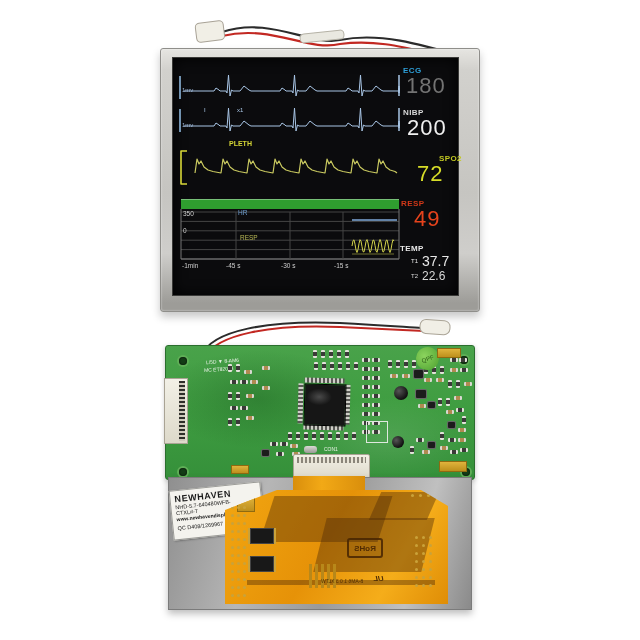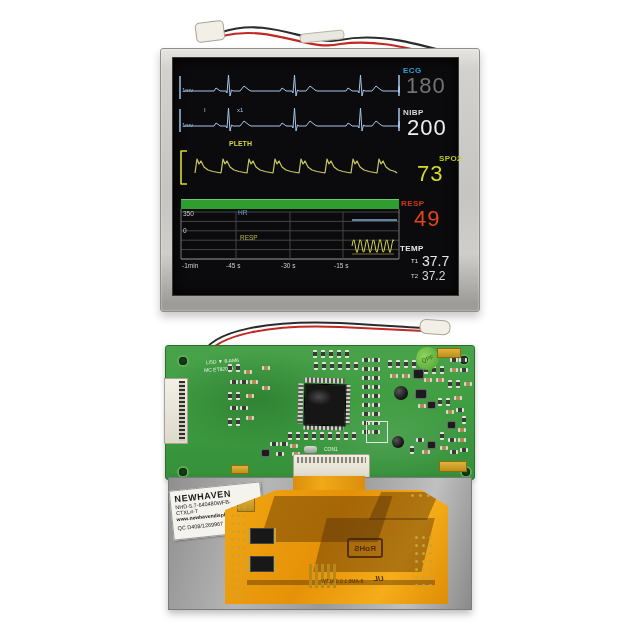--- a/index.html
+++ b/index.html
@@ -131,28 +131,28 @@
     <span class="scr-txt tick" style="left:9px;top:205px;">-1min</span>
     <span class="scr-txt tick" style="left:53px;top:205px;">-45 s</span>
     <span class="scr-txt tick" style="left:108px;top:205px;">-30 s</span>
     <span class="scr-txt tick" style="left:161px;top:205px;">-15 s</span>
 
     <span class="scr-txt vital-label" style="left: 230px; top: 9px; color: rgb(46, 159, 216);">ECG</span>
     <span class="scr-txt vital-value" style="left: 233px; top: 17px; color: #737373;">180</span>
     <span class="scr-txt vital-label" style="left: 230px; top: 51px; color: rgb(216, 216, 216);">NIBP</span>
     <span class="scr-txt vital-value" style="left: 234px; top: 59px; color: rgb(240, 240, 240);">200</span>
     <span class="scr-txt vital-label" style="left: 228px; top: 97px; color: rgb(194, 200, 34); margin-left: 38px;">SPO2</span>
-    <span class="scr-txt vital-value" style="left: 244px; top: 105px; color: rgb(214, 220, 40);">73</span>
+    <span class="scr-txt vital-value" style="left: 244px; top: 105px; color: rgb(214, 220, 40);">72</span>
     <span class="scr-txt vital-label" style="left: 228px; top: 142px; color: rgb(208, 56, 24);">RESP</span>
     <span class="scr-txt vital-value" style="left: 241px; top: 150px; color: rgb(230, 67, 28);">49</span>
     <span class="scr-txt vital-label" style="left:227px;top:187px;color:#e8e8e8;">TEMP</span>
     <span class="scr-txt" style="left:238px;top:200px;font-size:6px;color:#e8e8e8;">T1</span>
     <span class="scr-txt" style="left:249px;top:196px;font-size:14px;color:#e8e8e8;">37.7</span>
     <span class="scr-txt" style="left:238px;top:215px;font-size:6px;color:#d8d8d8;">T2</span>
-    <span class="scr-txt" style="left:249px;top:212px;font-size:12px;color:#d8d8d8;">37.2</span>
+    <span class="scr-txt" style="left:249px;top:212px;font-size:12px;color:#d8d8d8;">22.6</span>
   </div>
 
   <svg class="abs" style="left:170px;top:312px;" width="300" height="46">
     <path d="M32,44 C40,18 100,8 170,11 C210,13 235,15 252,16" fill="none" stroke="#2b2b2b" stroke-width="2"></path>
     <path d="M34,46 C46,22 102,12 170,15 C210,17 236,18 254,19" fill="none" stroke="#c22822" stroke-width="2"></path>
     <rect x="250" y="8" width="30" height="14" rx="6" transform="rotate(4 264 15)" fill="#f1efe6" stroke="#aaa496"></rect>
   </svg>
 
   <div id="pcb-board" class="abs">
     <span class="silk" style="left:40px;top:12px;font-size:5px;transform:rotate(-4deg);">L/5D ▼ 8-AM6</span>

